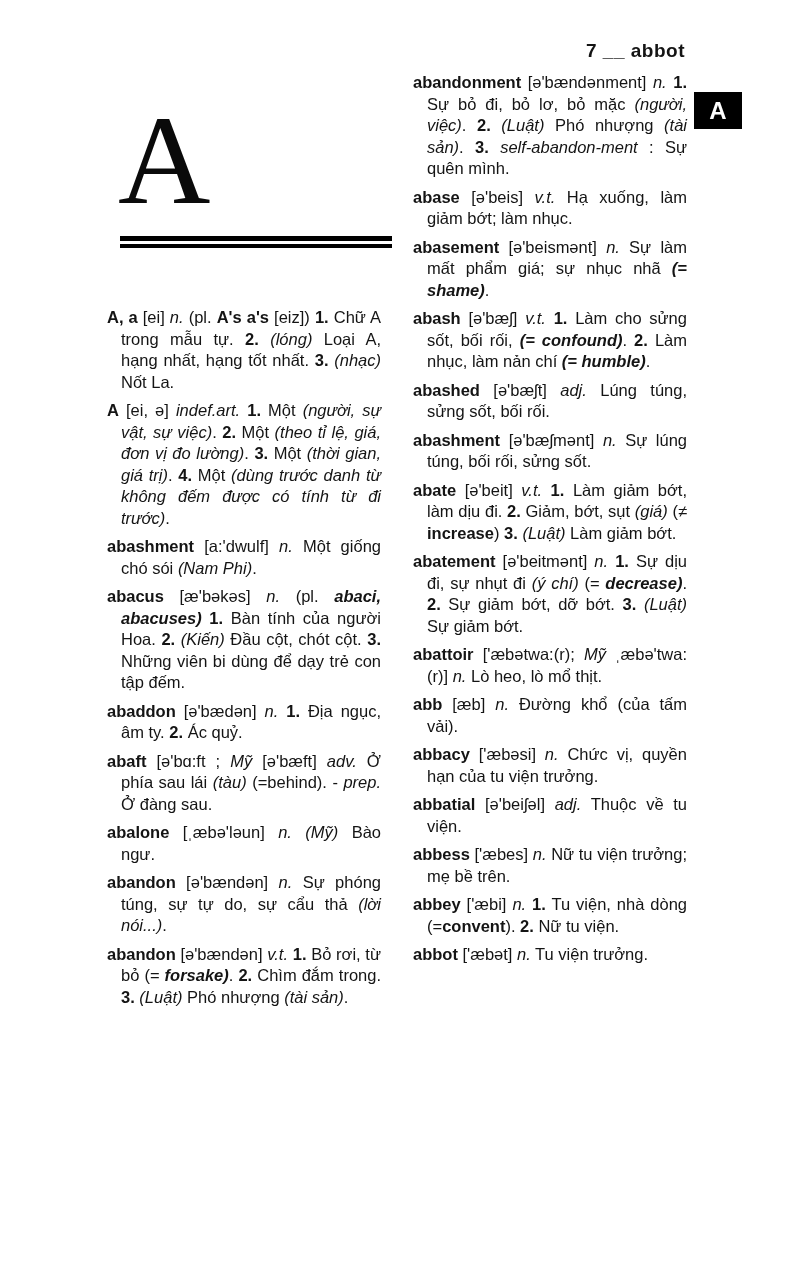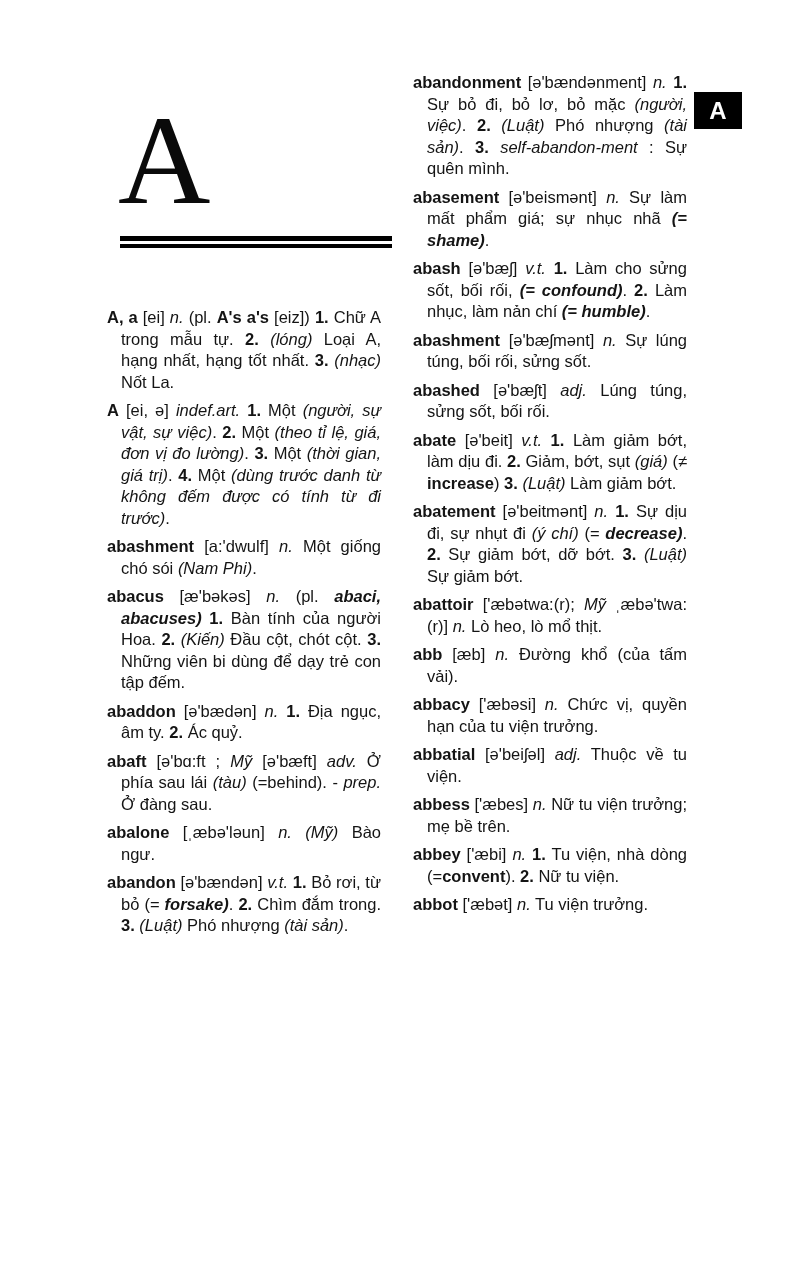--- a/index.html
+++ b/index.html
@@ -71,45 +71,48 @@
   .rb  { font-weight: 700; }
   .ri  { font-style: italic; }
   .rbi { font-weight: 700; font-style: italic; }
   .rn  { }
 </style>
 </head>
 <body>
 
 <div class="page">
 
+  <div class="page-header">7 __ abbot</div>
 
   <div class="section-tab">
     <span>A</span>
   </div>
 
   <div class="dropcap">A</div>
 
   <div class="section-divider"></div>
 
   <div class="column" id="left-column">
       <div class="entry"><span class="rb">A, a</span><span class="rn"> [ei] </span><span class="ri">n.</span><span class="rn"> (pl. </span><span class="rb">A's a's</span><span class="rn"> [eiz]) </span><span class="rb">1.</span><span class="rn"> Chữ A trong mẫu tự. </span><span class="rb">2.</span><span class="rn"> </span><span class="ri">(lóng)</span><span class="rn"> Loại A, hạng nhất, hạng tốt nhất. </span><span class="rb">3.</span><span class="rn"> </span><span class="ri">(nhạc)</span><span class="rn"> Nốt La.</span></div>
       <div class="entry"><span class="rb">A</span><span class="rn"> [ei, ə] </span><span class="ri">indef.art.</span><span class="rn"> </span><span class="rb">1.</span><span class="rn"> Một </span><span class="ri">(người, sự vật, sự việc)</span><span class="rn">. </span><span class="rb">2.</span><span class="rn"> Một </span><span class="ri">(theo tỉ lệ, giá, đơn vị đo lường)</span><span class="rn">. </span><span class="rb">3.</span><span class="rn"> Một </span><span class="ri">(thời gian, giá trị)</span><span class="rn">. </span><span class="rb">4.</span><span class="rn"> Một </span><span class="ri">(dùng trước danh từ không đếm được có tính từ đi trước)</span><span class="rn">.</span></div>
       <div class="entry"><span class="rb">abashment</span><span class="rn"> [a:'dwulf] </span><span class="ri">n.</span><span class="rn"> Một giống chó sói </span><span class="ri">(Nam Phi)</span><span class="rn">.</span></div>
       <div class="entry"><span class="rb">abacus</span><span class="rn"> [æ'bəkəs] </span><span class="ri">n.</span><span class="rn"> (pl. </span><span class="rbi">abaci, abacuses)</span><span class="rn"> </span><span class="rb">1.</span><span class="rn"> Bàn tính của người Hoa. </span><span class="rb">2.</span><span class="rn"> </span><span class="ri">(Kiến)</span><span class="rn"> Đầu cột, chót cột. </span><span class="rb">3.</span><span class="rn"> Những viên bi dùng để dạy trẻ con tập đếm.</span></div>
       <div class="entry"><span class="rb">abaddon</span><span class="rn"> [ə'bædən] </span><span class="ri">n.</span><span class="rn"> </span><span class="rb">1.</span><span class="rn"> Địa ngục, âm ty. </span><span class="rb">2.</span><span class="rn"> Ác quỷ.</span></div>
       <div class="entry"><span class="rb">abaft</span><span class="rn"> [ə'bɑ:ft ; </span><span class="ri">Mỹ</span><span class="rn"> [ə'bæft] </span><span class="ri">adv.</span><span class="rn"> Ở phía sau lái </span><span class="ri">(tàu)</span><span class="rn"> (=behind). - </span><span class="ri">prep.</span><span class="rn"> Ở đàng sau.</span></div>
       <div class="entry"><span class="rb">abalone</span><span class="rn"> [ˌæbə'ləun] </span><span class="ri">n.</span><span class="rn"> </span><span class="ri">(Mỹ)</span><span class="rn"> Bào ngư.</span></div>
+      <div class="entry"><span class="rb">abandon</span><span class="rn"> [ə'bændən] </span><span class="ri">n.</span><span class="rn"> Sự phóng túng, sự tự do, sự cẩu thả </span><span class="ri">(lời nói...)</span><span class="rn">.</span></div>
       <div class="entry"><span class="rb">abandon</span><span class="rn"> [ə'bændən] </span><span class="ri">v.t.</span><span class="rn"> </span><span class="rb">1.</span><span class="rn"> Bỏ rơi, từ bỏ (= </span><span class="rbi">forsake)</span><span class="rn">. </span><span class="rb">2.</span><span class="rn"> Chìm đắm trong. </span><span class="rb">3.</span><span class="rn"> </span><span class="ri">(Luật)</span><span class="rn"> Phó nhượng </span><span class="ri">(tài sản)</span><span class="rn">.</span></div>
     </div>
   <div class="column" id="right-column">
       <div class="entry"><span class="rb">abandonment</span><span class="rn"> [ə'bændənment] </span><span class="ri">n.</span><span class="rn"> </span><span class="rb">1.</span><span class="rn"> Sự bỏ đi, bỏ lơ, bỏ mặc </span><span class="ri">(người, việc)</span><span class="rn">. </span><span class="rb">2.</span><span class="rn"> </span><span class="ri">(Luật)</span><span class="rn"> Phó nhượng </span><span class="ri">(tài sản)</span><span class="rn">. </span><span class="rb">3.</span><span class="rn"> </span><span class="ri">self-abandon-ment</span><span class="rn"> : Sự quên mình.</span></div>
+      <div class="entry"><span class="rb">abase</span><span class="rn"> [ə'beis] </span><span class="ri">v.t.</span><span class="rn"> Hạ xuống, làm giảm bớt; làm nhục.</span></div>
       <div class="entry"><span class="rb">abasement</span><span class="rn"> [ə'beismənt] </span><span class="ri">n.</span><span class="rn"> Sự làm mất phẩm giá; sự nhục nhã </span><span class="rbi">(= shame)</span><span class="rn">.</span></div>
       <div class="entry"><span class="rb">abash</span><span class="rn"> [ə'bæʃ] </span><span class="ri">v.t.</span><span class="rn"> </span><span class="rb">1.</span><span class="rn"> Làm cho sửng sốt, bối rối, </span><span class="rbi">(= confound)</span><span class="rn">. </span><span class="rb">2.</span><span class="rn"> Làm nhục, làm nản chí </span><span class="rbi">(= humble)</span><span class="rn">.</span></div>
+      <div class="entry"><span class="rb">abashed</span><span class="rn"> [ə'bæʃt] </span><span class="ri">adj.</span><span class="rn"> Lúng túng, sửng sốt, bối rối.</span></div>
       <div class="entry"><span class="rb">abashment</span><span class="rn"> [ə'bæʃmənt] </span><span class="ri">n.</span><span class="rn"> Sự lúng túng, bối rối, sửng sốt.</span></div>
-      <div class="entry"><span class="rb">abashed</span><span class="rn"> [ə'bæʃt] </span><span class="ri">adj.</span><span class="rn"> Lúng túng, sửng sốt, bối rối.</span></div>
       <div class="entry"><span class="rb">abate</span><span class="rn"> [ə'beit] </span><span class="ri">v.t.</span><span class="rn"> </span><span class="rb">1.</span><span class="rn"> Làm giảm bớt, làm dịu đi. </span><span class="rb">2.</span><span class="rn"> Giảm, bớt, sụt </span><span class="ri">(giá)</span><span class="rn"> (≠ </span><span class="rb">increase</span><span class="rn">) </span><span class="rb">3.</span><span class="rn"> </span><span class="ri">(Luật)</span><span class="rn"> Làm giảm bớt.</span></div>
       <div class="entry"><span class="rb">abatement</span><span class="rn"> [ə'beitmənt] </span><span class="ri">n.</span><span class="rn"> </span><span class="rb">1.</span><span class="rn"> Sự dịu đi, sự nhụt đi </span><span class="ri">(ý chí)</span><span class="rn"> (= </span><span class="rbi">decrease)</span><span class="rn">. </span><span class="rb">2.</span><span class="rn"> Sự giảm bớt, dỡ bớt. </span><span class="rb">3.</span><span class="rn"> </span><span class="ri">(Luật)</span><span class="rn"> Sự giảm bớt.</span></div>
       <div class="entry"><span class="rb">abattoir</span><span class="rn"> ['æbətwa:(r); </span><span class="ri">Mỹ</span><span class="rn"> ˌæbə'twa:(r)] </span><span class="ri">n.</span><span class="rn"> Lò heo, lò mổ thịt.</span></div>
       <div class="entry"><span class="rb">abb</span><span class="rn"> [æb] </span><span class="ri">n.</span><span class="rn"> Đường khổ (của tấm vải).</span></div>
       <div class="entry"><span class="rb">abbacy</span><span class="rn"> ['æbəsi] </span><span class="ri">n.</span><span class="rn"> Chức vị, quyền hạn của tu viện trưởng.</span></div>
       <div class="entry"><span class="rb">abbatial</span><span class="rn"> [ə'beiʃəl] </span><span class="ri">adj.</span><span class="rn"> Thuộc về tu viện.</span></div>
       <div class="entry"><span class="rb">abbess</span><span class="rn"> ['æbes] </span><span class="ri">n.</span><span class="rn"> Nữ tu viện trưởng; mẹ bề trên.</span></div>
       <div class="entry"><span class="rb">abbey</span><span class="rn"> ['æbi] </span><span class="ri">n.</span><span class="rn"> </span><span class="rb">1.</span><span class="rn"> Tu viện, nhà dòng (=</span><span class="rb">convent</span><span class="rn">). </span><span class="rb">2.</span><span class="rn"> Nữ tu viện.</span></div>
       <div class="entry"><span class="rb">abbot</span><span class="rn"> ['æbət] </span><span class="ri">n.</span><span class="rn"> Tu viện trưởng.</span></div>
     </div>

